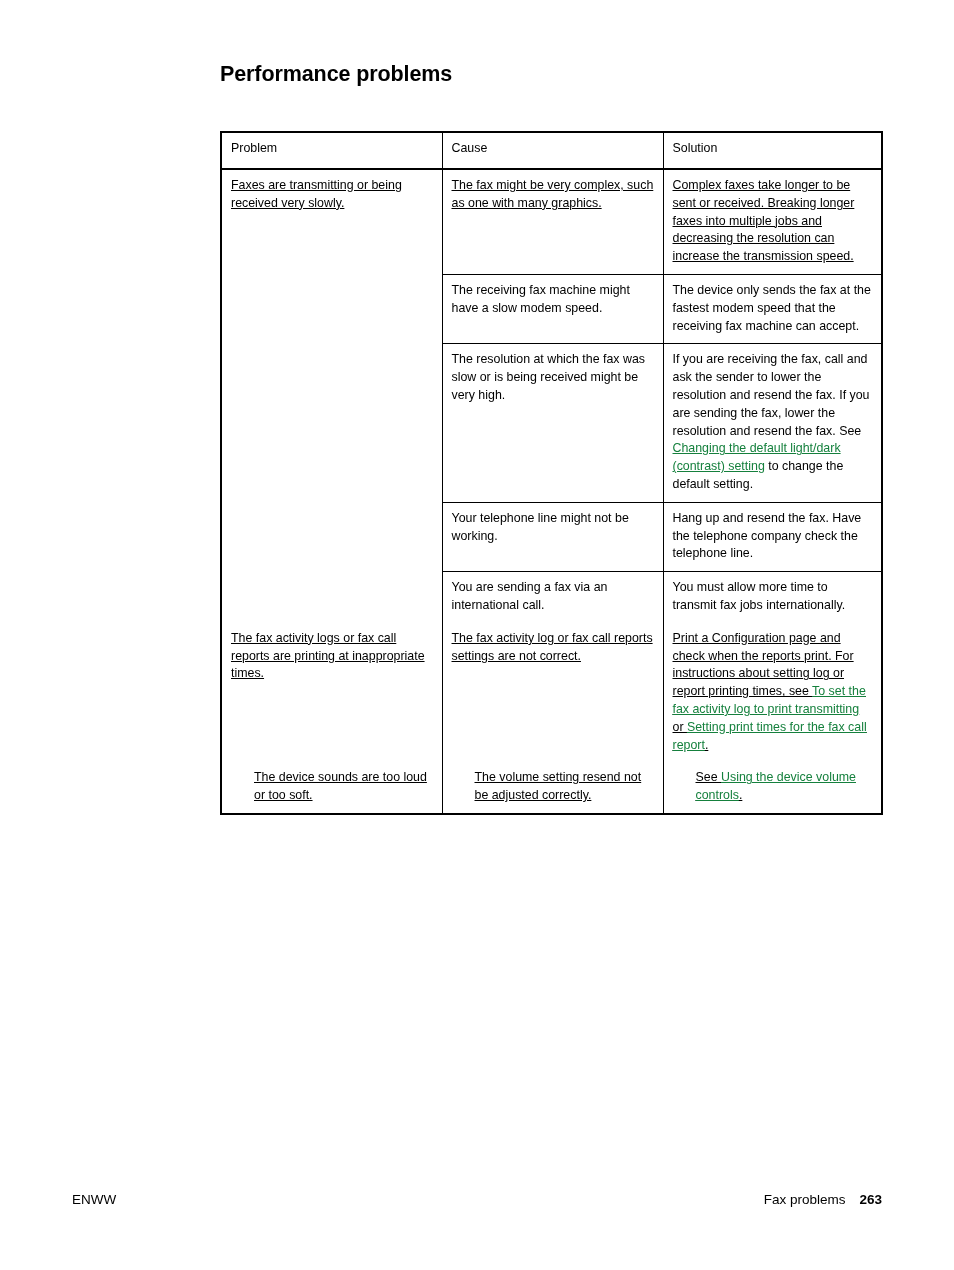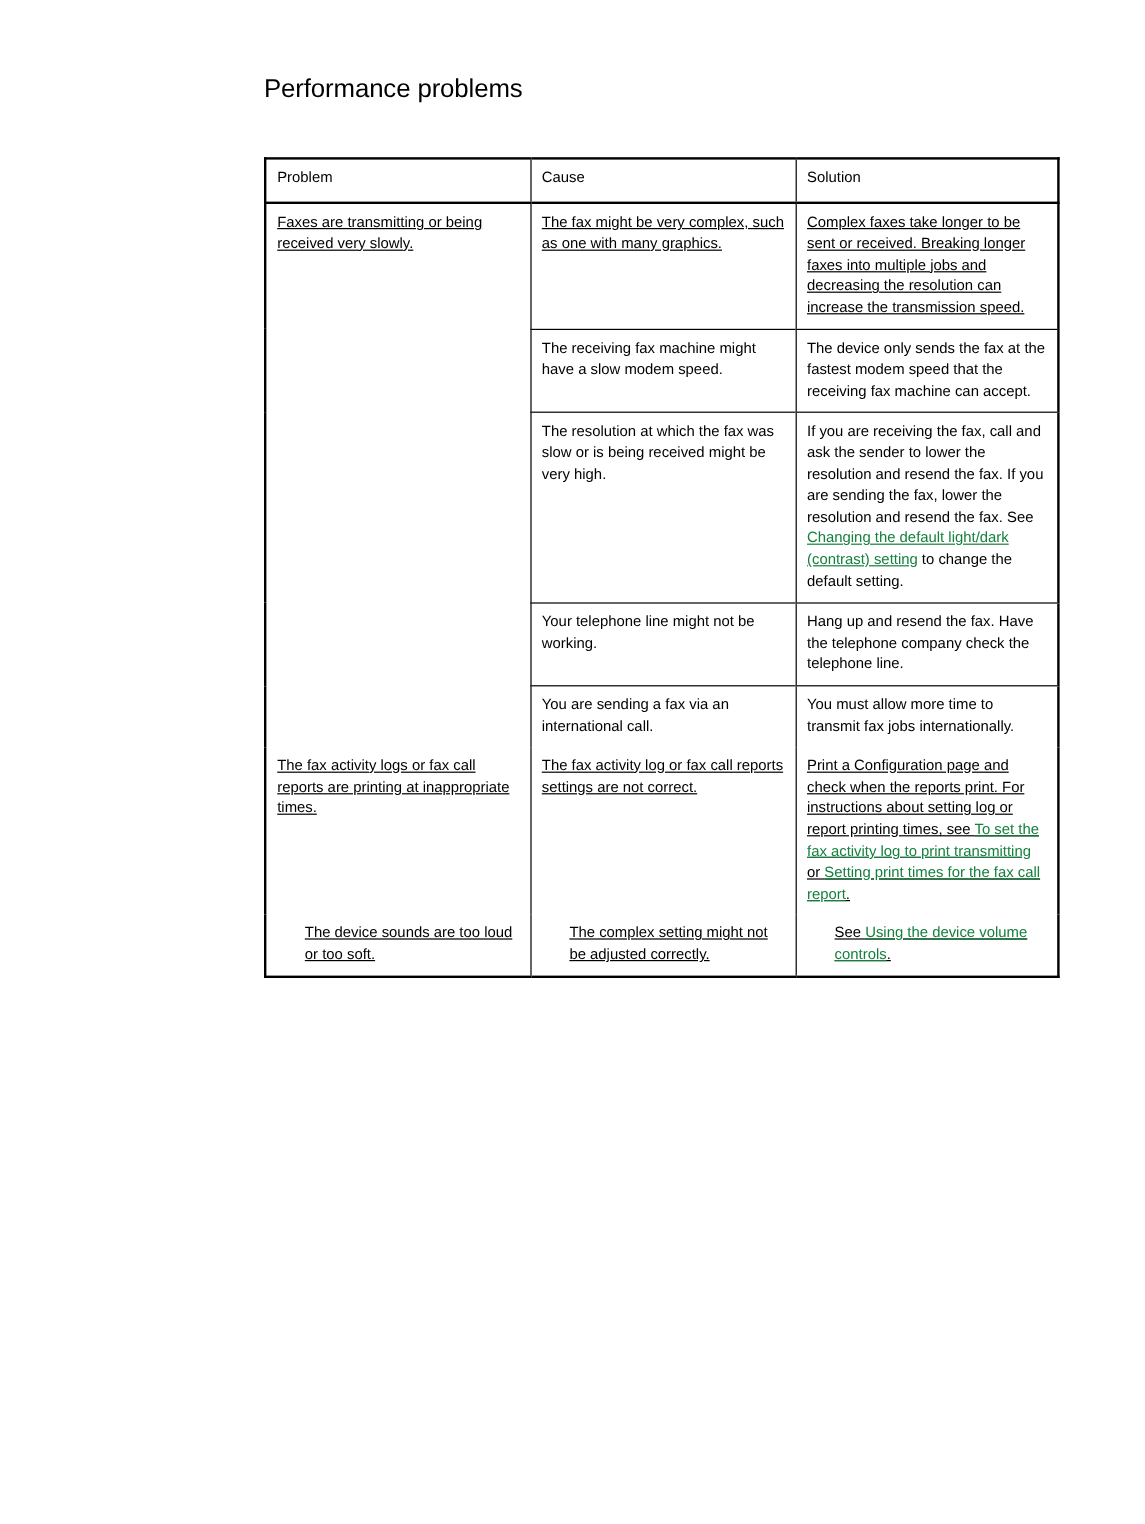--- a/index.html
+++ b/index.html
@@ -24,21 +24,21 @@
     width: 954px;
     height: 1270px;
   }
 
   
   .page-heading {
     position: absolute;
     left: 220px;
     top: 62px;
     font-size: 21.5px;
-    font-weight: normal;
+    font-weight: bold;
     letter-spacing: -0.1px;
     color: #000000;
     white-space: nowrap;
   }
 
   
   .table-wrap {
     position: absolute;
     left: 220px;
     top: 131px;
@@ -188,21 +188,27 @@
             <td>You are sending a fax via an international call.</td>
             <td class="outer-right">You must allow more time to transmit fax jobs internationally.</td>
           </tr>
           <tr class="sub-row first-of-group group-start">
             <td class="problem-cell outer-left" rowspan="1">The fax activity logs or fax call reports are printing at inappropriate times.</td>
             <td>The fax activity log or fax call reports settings are not correct.</td>
             <td class="outer-right">Print a Configuration page and check when the reports print. For instructions about setting log or report printing times, see <span class="doclink">To set the fax activity log to print transmitting</span> or <span class="doclink">Setting print times for the fax call report</span>.</td>
           </tr>
           <tr class="sub-row first-of-group group-start last-row">
             <td class="problem-cell outer-left" rowspan="1">The device sounds are too loud or too soft.</td>
-            <td>The complex setting might not be adjusted correctly.</td>
+            <td>The volume setting resend not be adjusted correctly.</td>
             <td class="outer-right">See <span class="doclink">Using the device volume controls</span>.</td>
           </tr>
         </tbody>
     </table>
   </div>
 
+  <div class="footer">
+    <div class="footer-left">ENWW</div>
+    <div class="footer-right">
+      <span class="section-name">Fax problems</span><span class="page-number">263</span>
+    </div>
+  </div>
 
 </div>
 
 </body></html>

